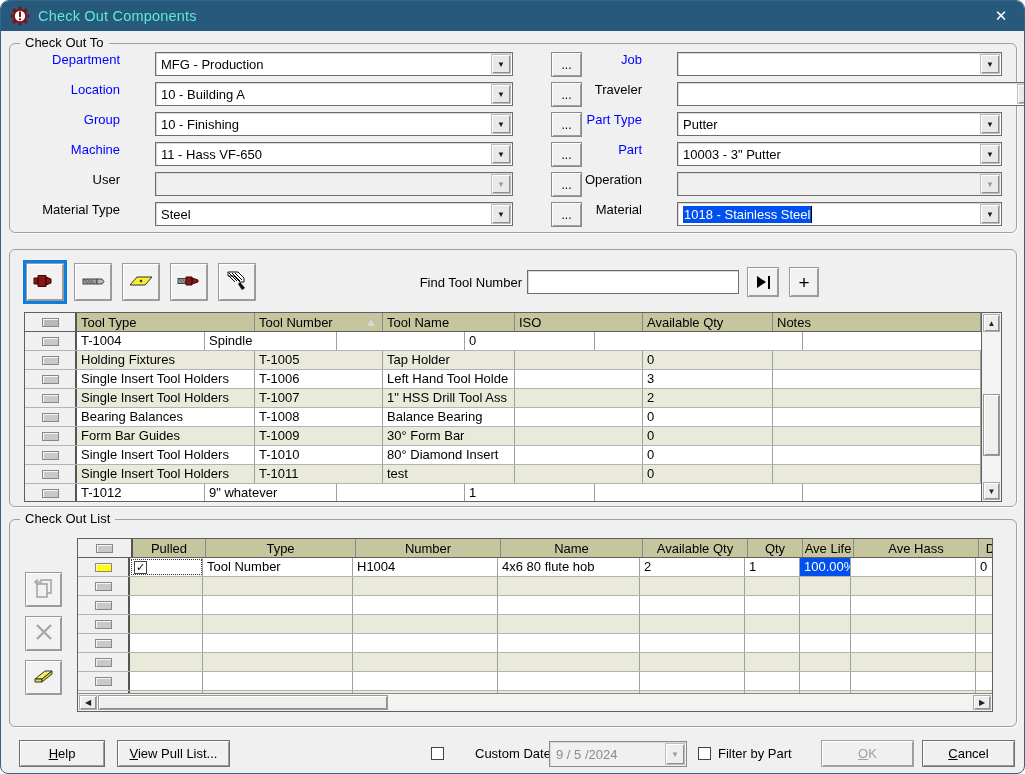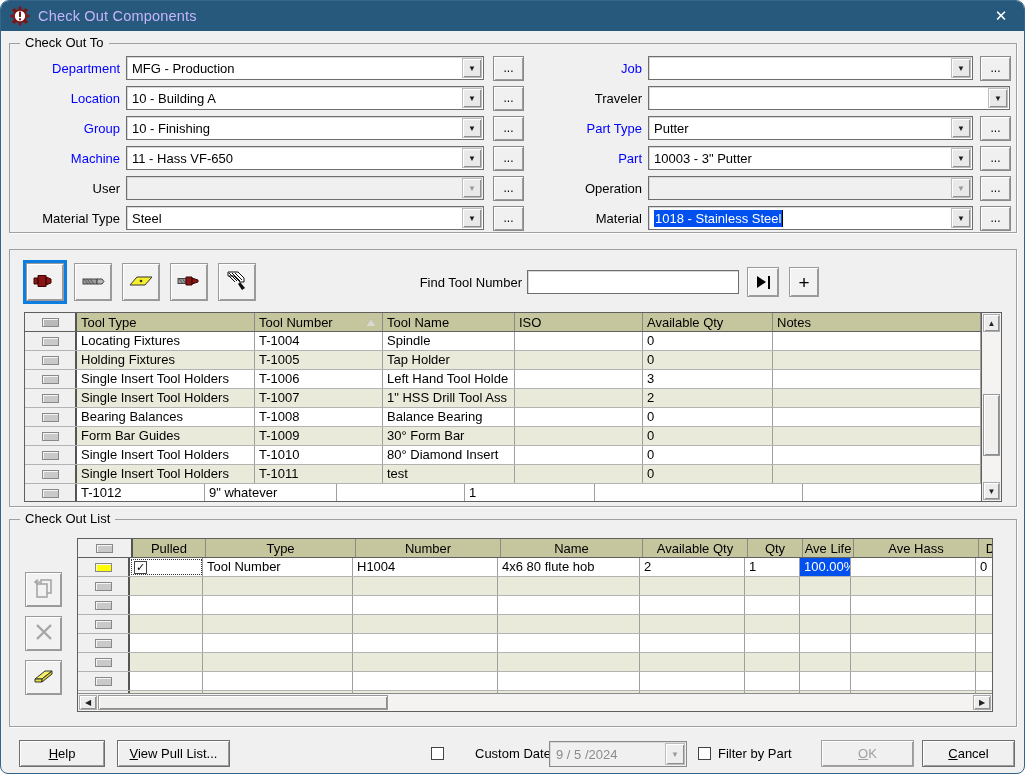--- a/index.html
+++ b/index.html
@@ -2,27 +2,27 @@
 <html><head>
 <meta charset="utf-8">
 <style>
   html,body{margin:0;padding:0;background:#ffffff;font-family:"Liberation Sans", sans-serif;}
   *{box-sizing:border-box;}
   .window{position:relative;width:1025px;height:774px;background:#f0f0f0;border:1px solid #35658a;
     border-radius:9px 9px 8px 8px;overflow:hidden;font-size:13px;color:#000;}
   
   .titlebar{position:absolute;left:0;top:0;right:0;height:30px;background:#27597c;display:flex;align-items:center;}
   .titlebar .app-icon{margin-left:9px;width:20px;height:20px;display:flex;align-items:center;justify-content:center;}
-  .titlebar .title{color:#c4b5fd;font-size:14.5px;margin-left:8px;letter-spacing:.2px;}
+  .titlebar .title{color:#5eead4;font-size:14.5px;margin-left:8px;letter-spacing:.2px;}
   .titlebar .close{position:absolute;right:0;top:0;width:46px;height:30px;color:#fff;display:flex;align-items:center;justify-content:center;font-size:15px;cursor:pointer;}
   
-  .groupbox{position:absolute;border:1px solid #a0a0a0;border-radius:0;box-shadow:inset 0 0 0 0 #fff,1px 1px 0 #fdfdfd;}
+  .groupbox{position:absolute;border:1px solid #a0a0a0;border-radius:6px;box-shadow:inset 0 0 0 0 #fff,1px 1px 0 #fdfdfd;}
   .gb-label{position:absolute;top:-9px;left:10px;background:#f0f0f0;padding:0 5px;font-size:13px;}
   
-  .field-row{position:absolute;display:flex;align-items:center;height:32px;}
+  .field-row{position:absolute;display:flex;align-items:flex-start;height:32px;gap:29px;}
   .fl{display:inline-block;text-align:right;padding-right:6px;}
   .left-form .fl{width:108px;}
   .right-form .fl{width:132px;}
   .fl.accent{color:#0000ff;}
   .combo{position:relative;height:24px;background:#fff;border:1px solid #6e6e6e;box-shadow:inset 1px 1px 0 #d7d7d7;
     display:flex;align-items:center;padding-left:5px;overflow:hidden;}
   .left-form .combo{width:358px;}
   .right-form .combo{width:325px;}
   .right-form .combo.wide{width:362px;}
   .combo.disabled{background:#f0f0f0;}
@@ -278,21 +278,20 @@
             <div class="g-cell" style="width: 128px;">ISO</div>
             <div class="g-cell" style="width: 130px;">Available Qty</div>
             <div class="g-cell" style="width: 208px;">Notes</div>
           </div>
         </div>
       <div id="comp-body">
           <div class="g-row">
             <div class="sel-cell" style="width: 52px;">
               <span class="sel-box"></span>
             </div>
-            <div class="g-cell" style="width: 178px;">Locating Fixtures</div>
             <div class="g-cell" style="width: 128px;">T-1004</div>
             <div class="g-cell" style="width: 132px;">Spindle</div>
             <div class="g-cell" style="width: 128px;"></div>
             <div class="g-cell" style="width: 130px;">0</div>
             <div class="g-cell" style="width: 208px;"></div>
           </div>
           <div class="g-row khaki">
             <div class="sel-cell" style="width: 52px;">
               <span class="sel-box"></span>
             </div>

